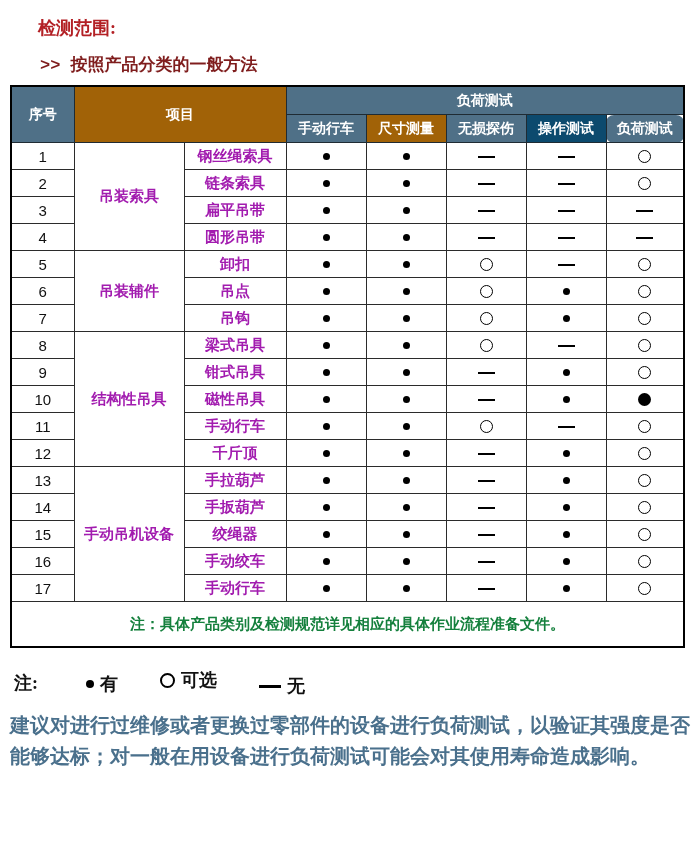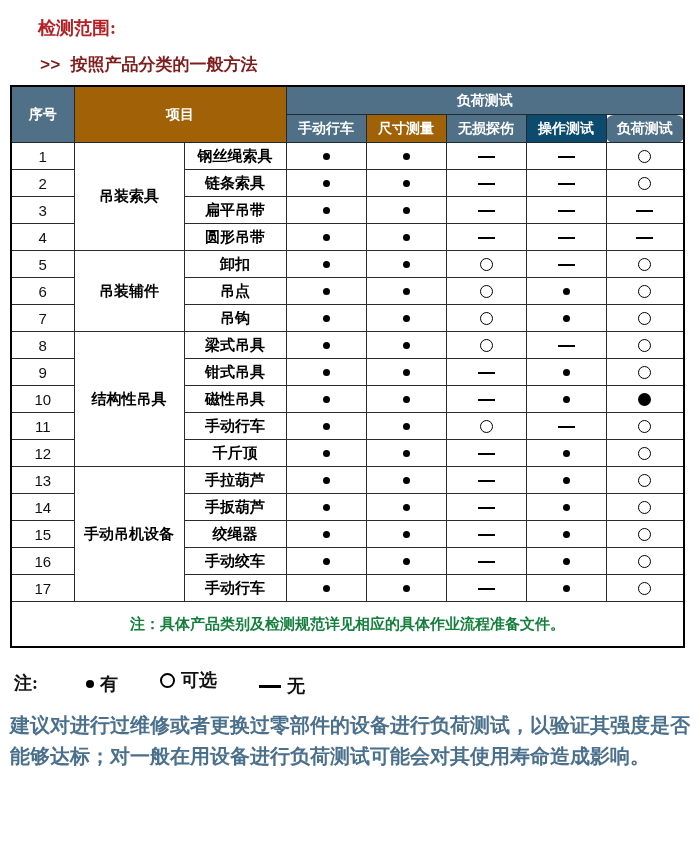--- a/index.html
+++ b/index.html
@@ -78,21 +78,21 @@
   }
   td.num-cell {
     font-family: "Liberation Sans", sans-serif;
     font-size: 15px;
     color: #111;
   }
   td.group-cell, td.item-cell {
     font-family: "Liberation Serif", serif;
     font-weight: bold;
     font-size: 15px;
-    color: #000000;
+    color: #a21caf;
   }
   td.note-cell {
     text-align: left;
     font-family: "Liberation Serif", serif;
     font-weight: bold;
     font-size: 15px;
     height: 44px;
     padding: 2px 8px;
     color: #15803d;
   }

